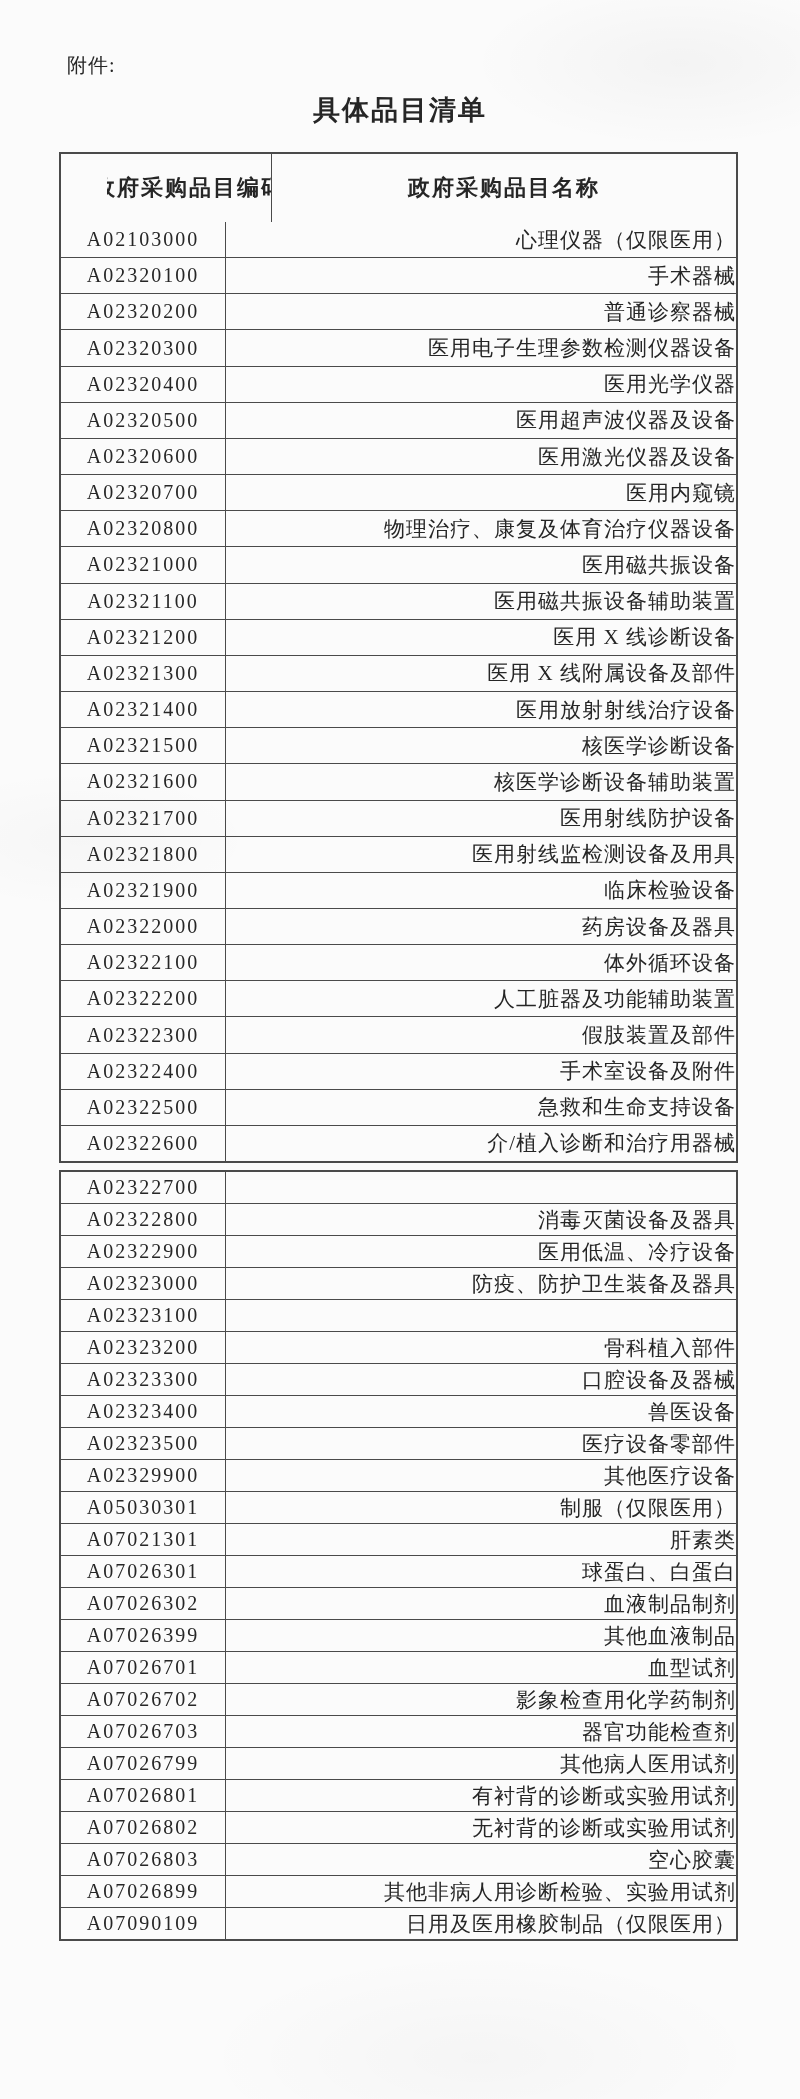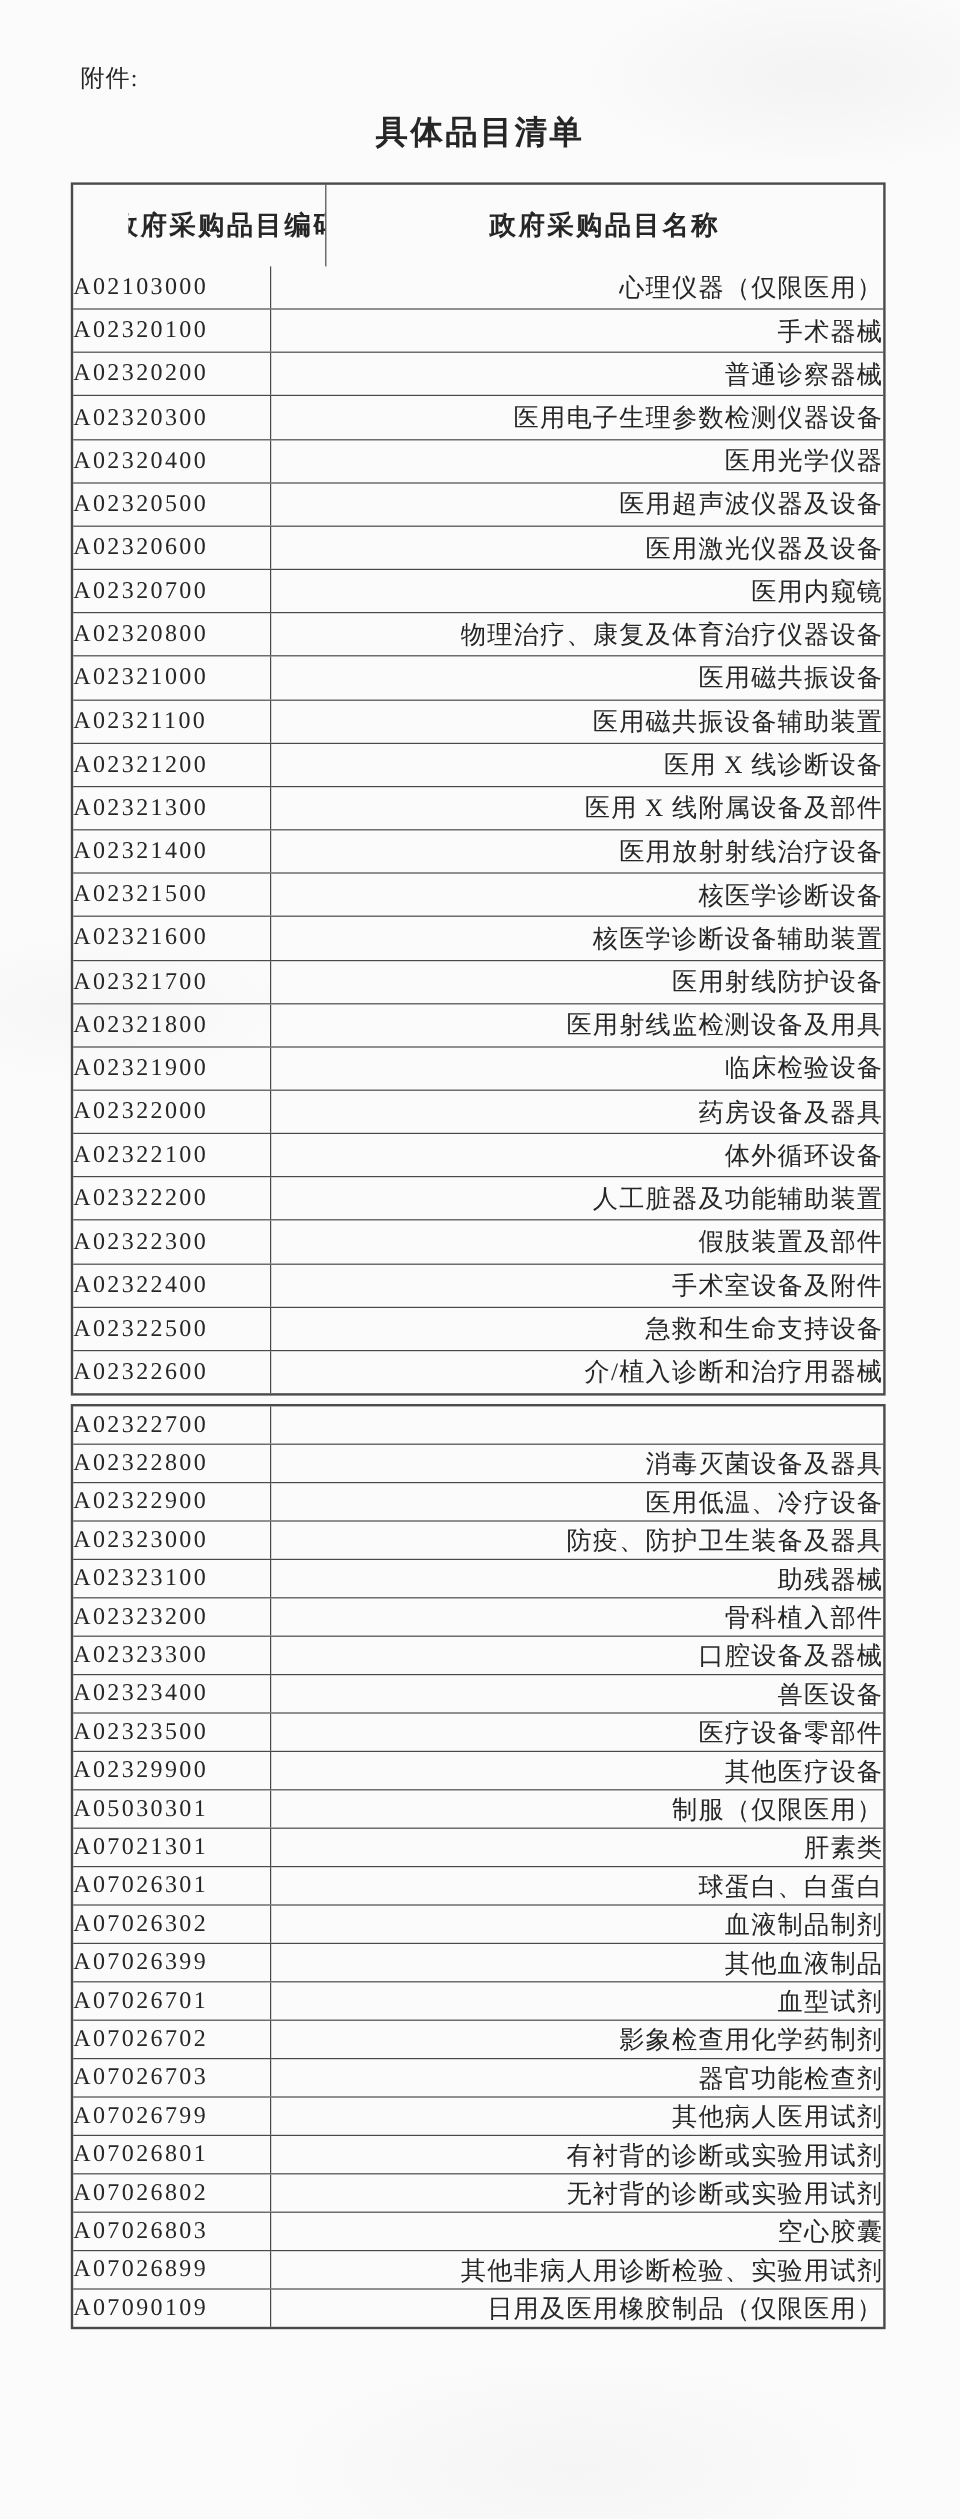--- a/index.html
+++ b/index.html
@@ -53,20 +53,21 @@
 
   .cell {
     box-sizing: border-box;
     display: flex;
     align-items: center;
     overflow: hidden;
   }
   .cell-code {
     width: 165px;
     flex: none;
+    justify-content: center;
     border-right: 1px solid #4a4a4a;
     font-size: 20px;
     letter-spacing: 2px;
     white-space: nowrap;
   }
   .cell-name {
     flex: 1;
     justify-content: flex-end;
     padding-left: 10px;
     font-size: 21px;
@@ -378,23 +379,20 @@
     </div>
     <div class="cell cell-name">
       <span>防疫、防护卫生装备及器具</span>
     </div>
   </div>
 
   <div class="row">
     <div class="cell cell-code">
       <span>A02323100</span>
     </div>
-    <div class="cell cell-name">
-      <span>助残器械</span>
-    </div>
   </div>
 
   <div class="row">
     <div class="cell cell-code">
       <span>A02323200</span>
     </div>
     <div class="cell cell-name">
       <span>骨科植入部件</span>
     </div>
   </div>

